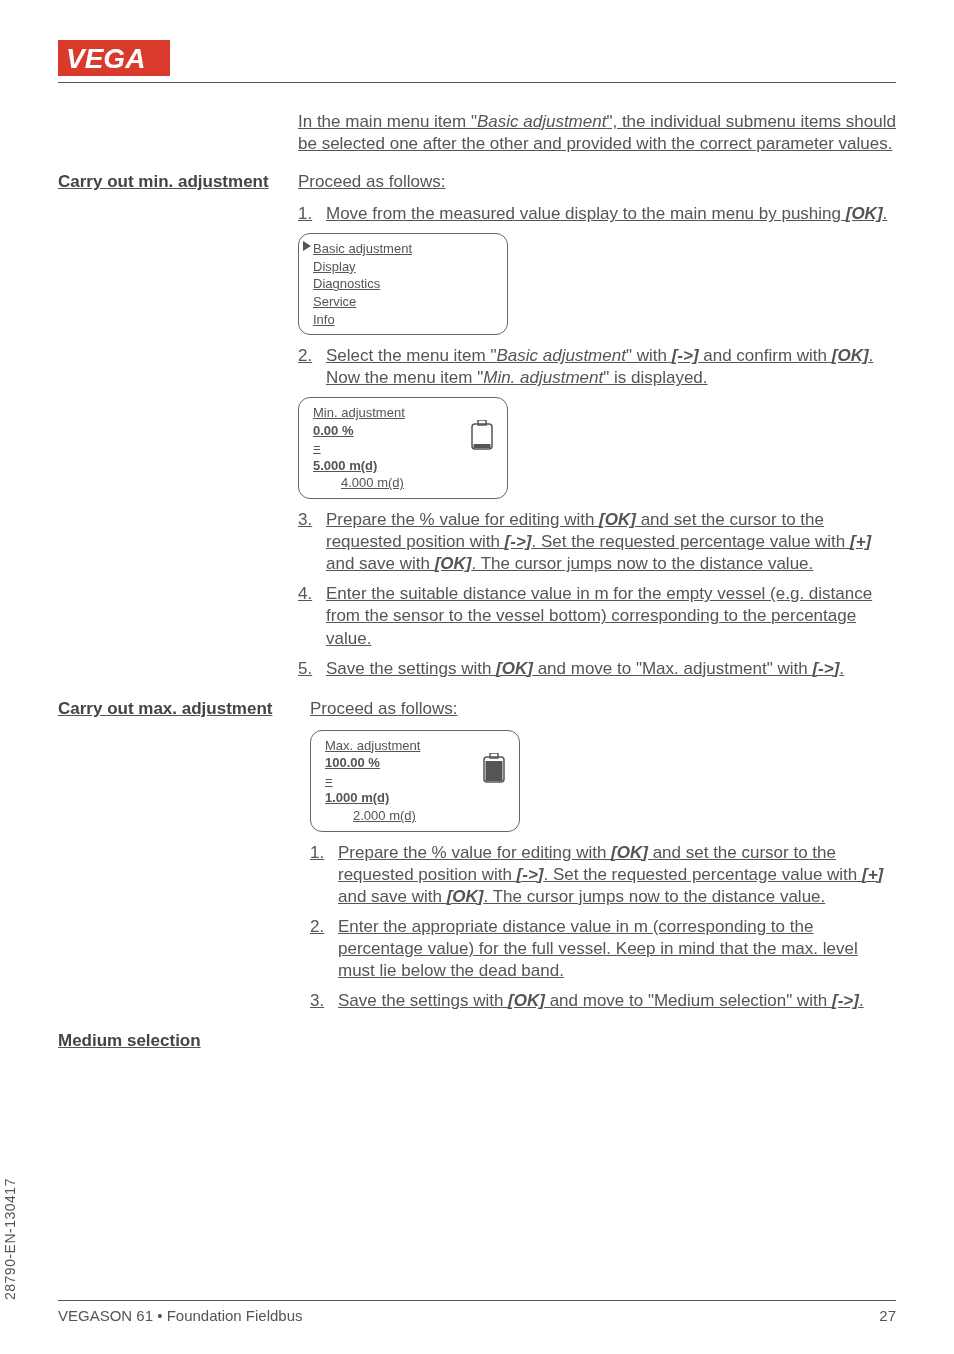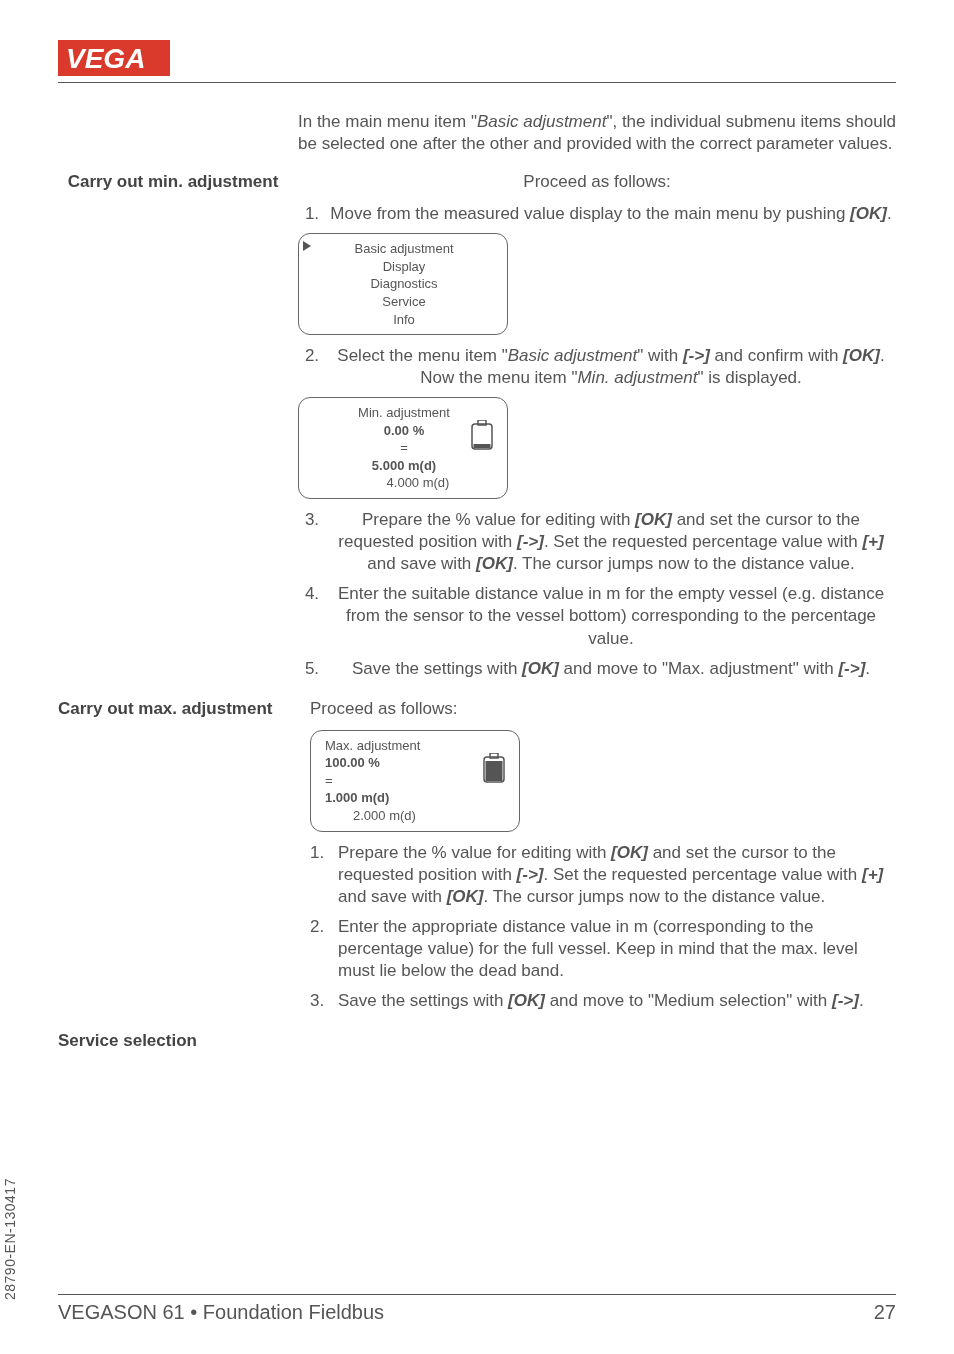--- a/index.html
+++ b/index.html
@@ -18,21 +18,21 @@
   }
   .header {
     display: flex;
     justify-content: flex-start;
     align-items: flex-end;
     border-bottom: 1.5px solid #555;
     padding-bottom: 6px;
     margin-bottom: 28px;
   }
   .logo { width: 112px; height: 36px; }
-  .content-row { display: flex; align-items: flex-start; margin-bottom: 6px; }
+  .content-row { display: flex; align-items: flex-start; margin-bottom: 6px; text-decoration: underline; }
   .side-col { width: 240px; flex-shrink: 0; padding-right: 10px; }
   .main-col { flex: 1; }
   .side-heading { font-weight: bold; color: #444; font-size: 17px; line-height: 1.25; }
   p.body { color: #555; line-height: 1.3; margin-bottom: 10px; }
   .italic { font-style: italic; }
   .bold-it { font-weight: bold; font-style: italic; }
   ol.steps { list-style: none; padding-left: 0; }
   ol.steps > li { display: flex; margin-bottom: 8px; line-height: 1.3; }
   ol.steps > li > .num { width: 28px; flex-shrink: 0; }
   ol.steps > li > .txt { flex: 1; }
@@ -64,21 +64,21 @@
     right: 14px; top: 22px;
     width: 22px; height: 30px;
   }
   .footer {
     position: absolute;
     left: 58px; right: 58px; bottom: 30px;
     border-top: 1.5px solid #555;
     padding-top: 6px;
     display: flex;
     justify-content: space-between;
-    font-size: 20px;
+    font-size: 15px;
     color: #555;
   }
   .doc-code {
     position: absolute;
     left: 18px; bottom: 54px;
     transform: rotate(-90deg);
     transform-origin: left bottom;
     font-size: 14px;
     color: #555;
     letter-spacing: 0.5px;
@@ -98,21 +98,21 @@
 
   <div class="content-row">
     <div class="side-col"></div>
     <div class="main-col">
       <p class="body">
         <span>In the main menu item "</span><span class="italic">Basic adjustment</span><span>", the individual submenu items should be selected one after the other and provided with the correct parameter values.</span>
       </p>
     </div>
   </div>
 
-  <div class="content-row" style="margin-top:4px;text-align:center;">
+  <div class="content-row" style="margin-top:4px;">
     <div class="side-col">
       <div class="side-heading">Carry out min. adjustment</div>
     </div>
     <div class="main-col">
       <p class="body">Proceed as follows:</p>
       <ol class="steps">
         <li>
           <span class="num">1.</span>
           <span class="txt">
             <span>Move from the measured value display to the main menu by pushing </span><span class="bold-it">[OK]</span><span>.</span>
@@ -202,21 +202,21 @@
           <span class="txt">
             <span>Save the settings with </span><span class="bold-it">[OK]</span><span> and move to "Medium selection" with </span><span class="bold-it">[-&gt;]</span><span>.</span>
           </span>
         </li>
       </ol>
     </div>
   </div>
 
   <div class="content-row" style="margin-top:10px;">
     <div class="side-col">
-      <div class="side-heading">Service selection</div>
+      <div class="side-heading">Medium selection</div>
     </div>
   </div>
 
   <div class="doc-code">28790-EN-130417</div>
 
   <div class="footer">
     <span>VEGASON 61 • Foundation Fieldbus</span>
     <span>27</span>
   </div>
 

